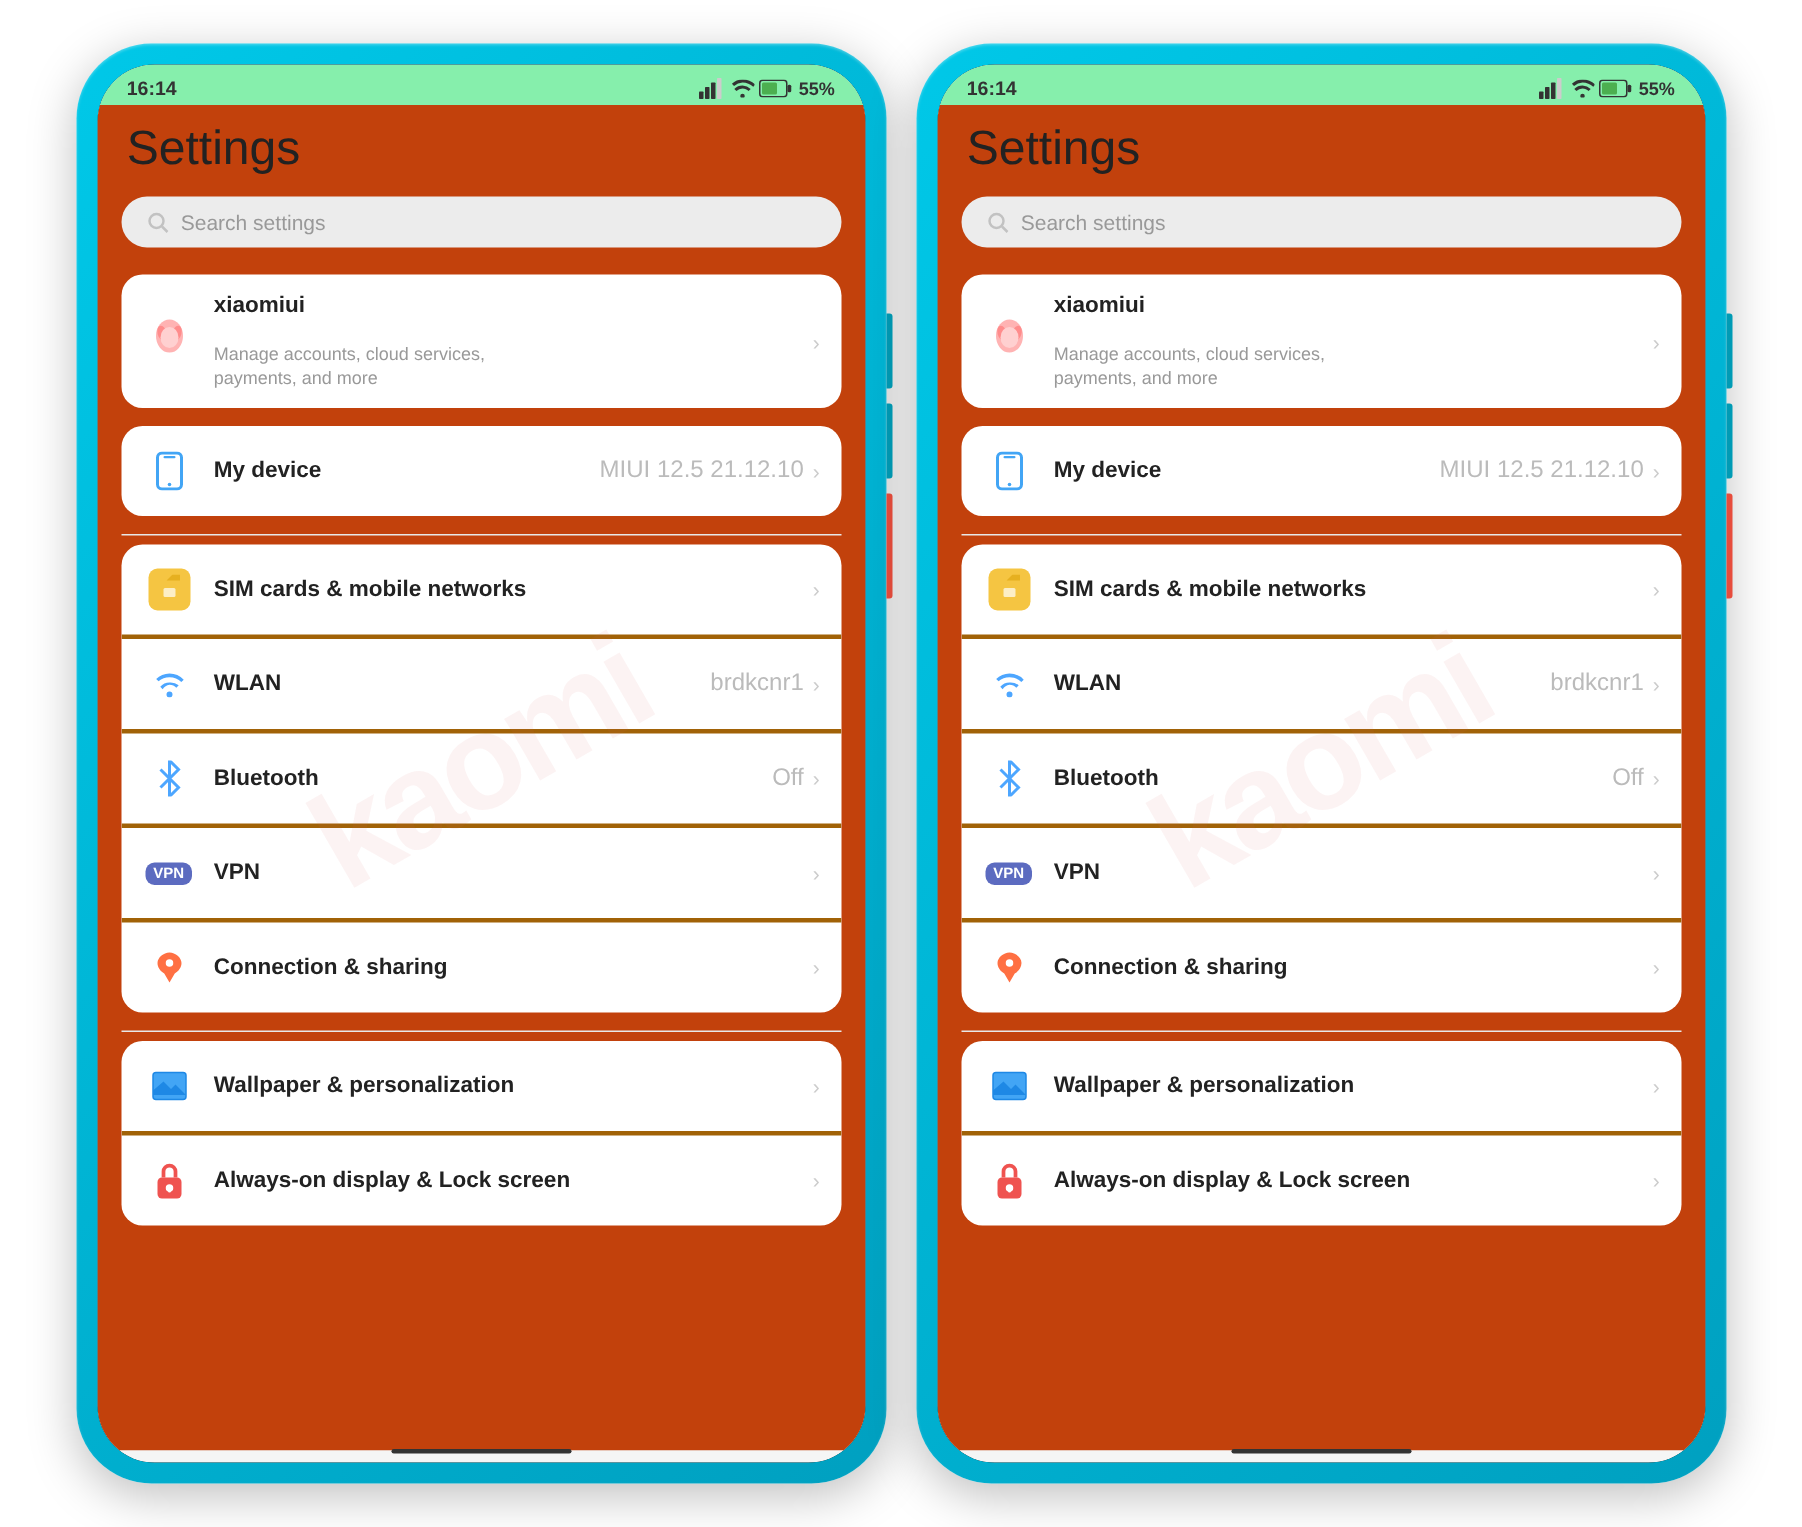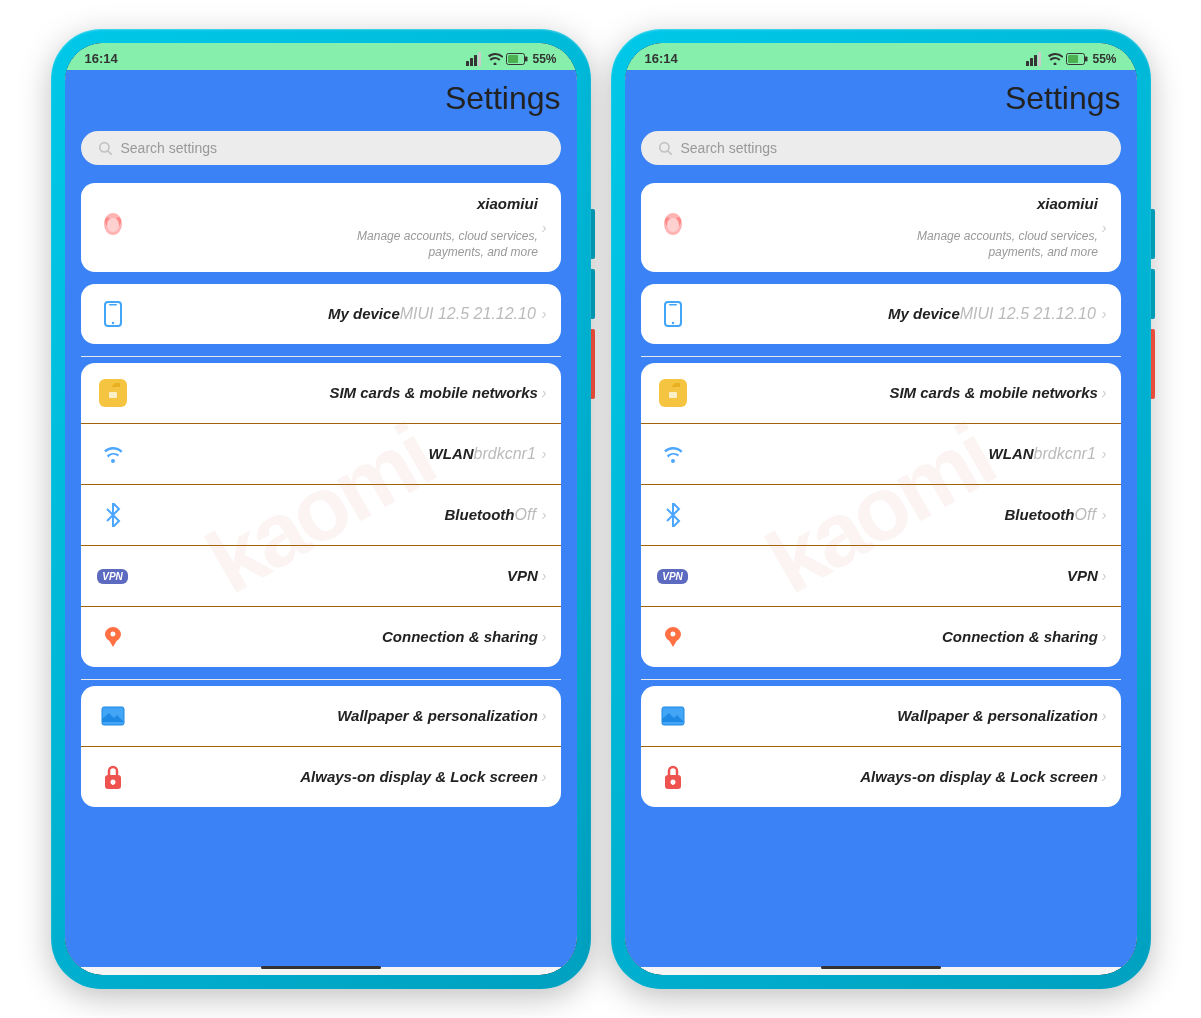--- a/index.html
+++ b/index.html
@@ -75,23 +75,22 @@
 
     .status-icons span {
       display: inline-flex;
       align-items: center;
     }
 
     
     .settings-content {
       flex: 1;
       overflow: hidden;
-      background: #3b82f6;
+      background: #c2410c;
       padding: 0 16px 16px 16px;
-      text-align: right;
     }
 
     .settings-title {
       font-size: 32px;
       font-weight: 400;
       color: #222;
       margin: 10px 0 14px 4px;
     }
 
     .search-bar {
@@ -123,25 +122,24 @@
       overflow: hidden;
     }
 
     .settings-item {
       display: flex;
       align-items: center;
       padding: 12px 14px;
       position: relative;
       cursor: pointer;
       background: transparent;
-      font-style: italic;
     }
 
     .settings-item:not(:last-child) {
-      border-bottom: 1px solid #a16207;
+      border-bottom: 3px solid #a16207;
     }
 
     .item-icon {
       width: 36px;
       height: 36px;
       border-radius: 8px;
       display: flex;
       align-items: center;
       justify-content: center;
       font-size: 20px;

